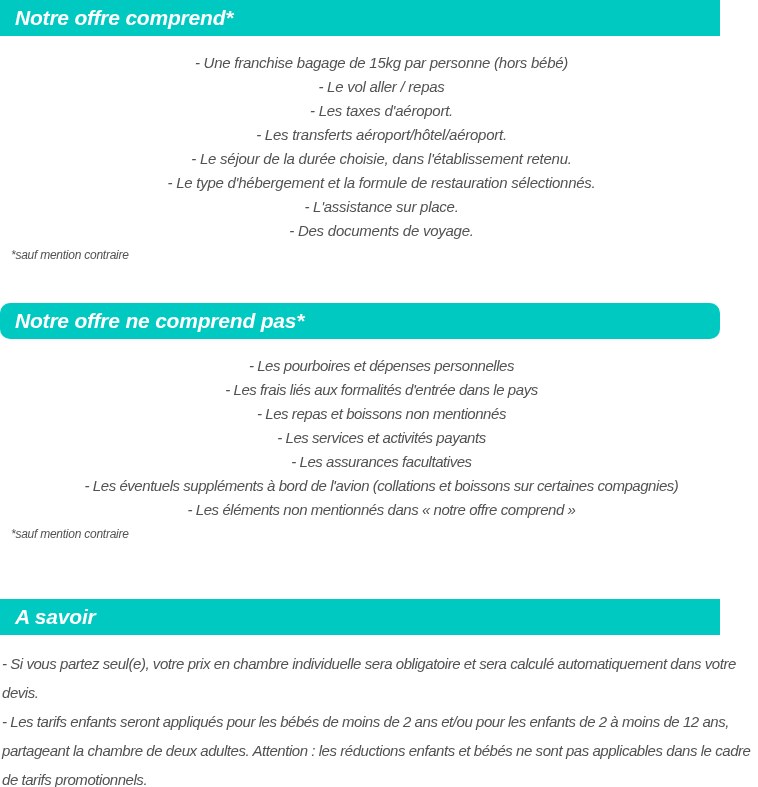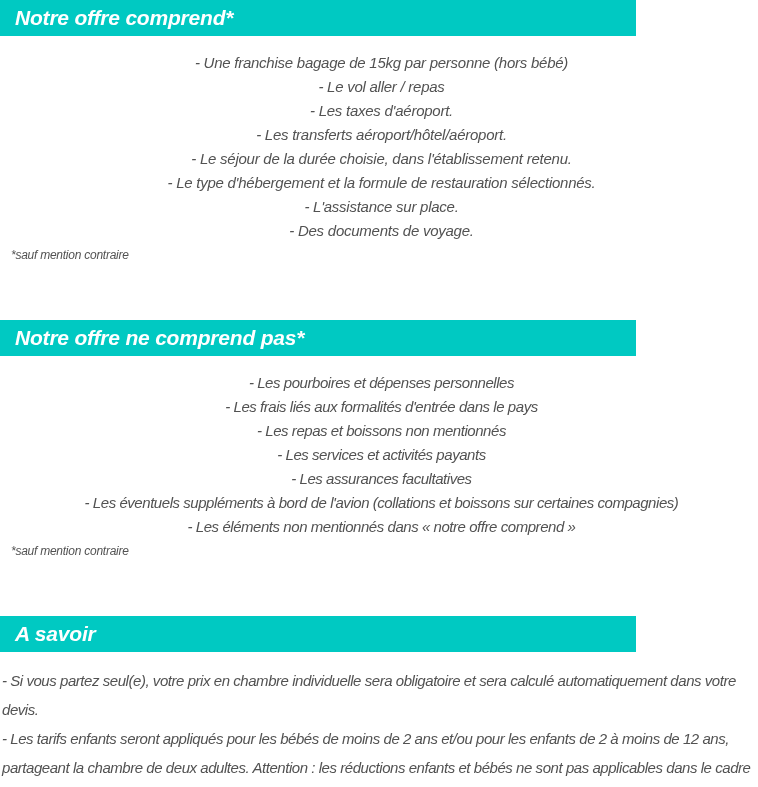--- a/index.html
+++ b/index.html
@@ -13,21 +13,21 @@
     width:758px;
     height:787px;
     background:#ffffff;
     font-family:"Liberation Sans", sans-serif;
     font-style:italic;
     color:var(--text);
     overflow:hidden;
   }
   .bar{
     height:36px;
-    width:636px;
+    width:720px;
     background:var(--accent);
     display:flex;
     align-items:center;
     padding-left:15px;
   }
   .bar h2{
     margin:0;
     font-size:21px;
     font-weight:700;
     font-style:italic;
@@ -43,21 +43,21 @@
     line-height:24px;
     letter-spacing:-0.25px;
   }
   .footnote{
     margin:0;
     padding-left:11px;
     font-size:12px;
     line-height:24px;
     letter-spacing:-0.25px;
   }
-  #section-excluded .bar{margin-top:53px;}
+  #section-excluded .bar{margin-top:36px;border-radius:10px;}
   #section-know .bar{margin-top:53px;}
   #section-excluded .list p{letter-spacing:-0.45px;}
   .paras{margin:14px 0 0 0;padding:0;}
   .paras p{
     margin:0;
     padding-left:2px;
     font-size:15px;
     line-height:29px;
     letter-spacing:-0.45px;
     font-style:italic;

